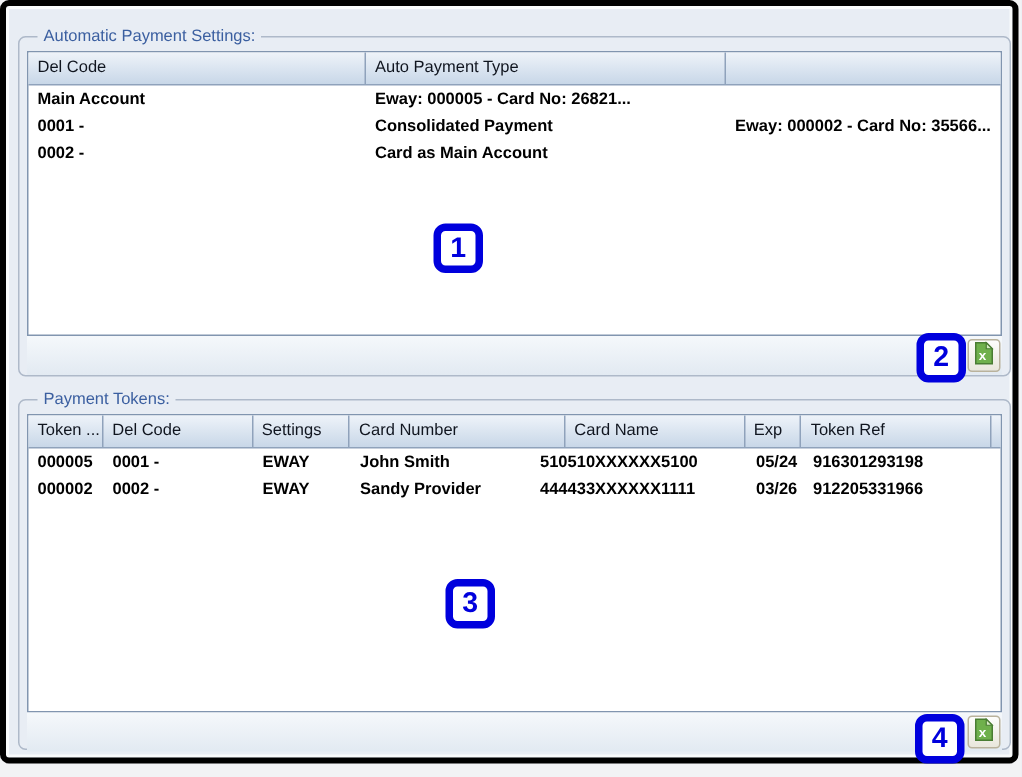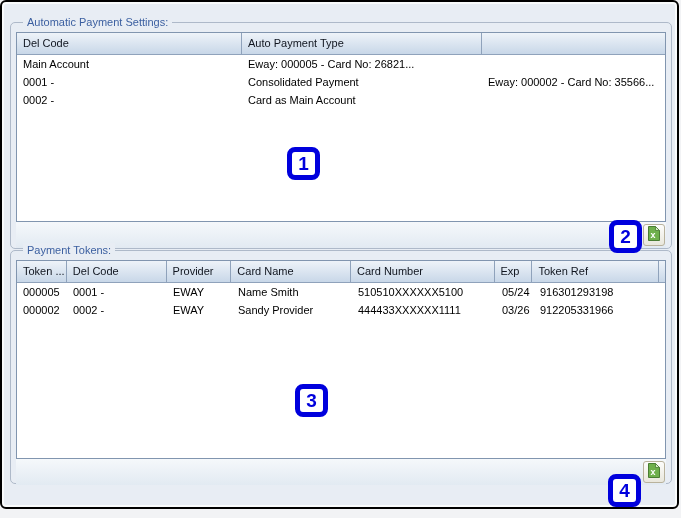--- a/index.html
+++ b/index.html
@@ -8,32 +8,32 @@
     background: #f2f3f5;
     font-family: "Liberation Sans", sans-serif;
     font-size: 11px;
     position: relative;
     overflow: hidden;
   }
   .window {
     position: absolute; left: 0; top: 0;
     width: 679px; height: 509px;
     background: #e8edf4;
-    border: 2px solid #000000;
+    border: 4px solid #000000;
     border-radius: 6px;
     box-shadow: inset 0 0 0 2px rgba(255,255,255,.75);
   }
   
   .groupbox {
     position: absolute; left: 8px; width: 662px;
     border: 1px solid #aeb9c9;
     border-radius: 5px;
   }
   .groupbox.g1 { top: 20px;  height: 227px; }
-  .groupbox.g2 { top: 248px; height: 234px; }
+  .groupbox.g2 { top: 262px; height: 234px; }
   .group-label {
     position: absolute; top: -8px; left: 12px;
     background: #e8edf4;
     padding: 0 4px;
     color: #3b5fa0;
     line-height: 14px;
     white-space: nowrap;
   }
   
   .grid {
@@ -50,21 +50,21 @@
     border-bottom: 1px solid #8fa2bb;
   }
   .hcell {
     line-height: 21px;
     padding-left: 6px;
     color: #10151f;
     border-right: 1px solid #8fa2bb;
     overflow: hidden; white-space: nowrap;
   }
   .hfill { flex: 1; border-right: none; }
-  .grid-row { display: flex; height: 18px; }
+  .grid-row { display: flex; height: 18px; font-weight: bold; }
   .cell {
     line-height: 18px;
     padding-left: 6px;
     color: #000000;
     overflow: hidden; white-space: nowrap;
   }
   
   .t1c0 { width: 225px; } .t1c1 { width: 240px; } .t1c2 { width: 179px; }
   
   .t2c0 { width: 50px; }  .t2c1 { width: 100px; } .t2c2 { width: 65px; }
@@ -147,32 +147,32 @@
     </div>
   </div>
 
   <div class="groupbox g2">
     <div class="group-label">Payment Tokens:</div>
 
     <div class="grid">
       <div class="grid-header">
         <div class="hcell t2c0">Token ...</div>
         <div class="hcell t2c1">Del Code</div>
-        <div class="hcell t2c2">Provider</div>
+        <div class="hcell t2c2">Settings</div>
+        <div class="hcell t2c4">Card Number</div>
         <div class="hcell t2c3">Card Name</div>
-        <div class="hcell t2c4">Card Number</div>
         <div class="hcell t2c5">Exp</div>
         <div class="hcell t2c6">Token Ref</div>
         <div class="hcell hfill"></div>
       </div>
       <div class="grid-row">
         <div class="cell t2c0">000005</div>
         <div class="cell t2c1">0001 -</div>
         <div class="cell t2c2">EWAY</div>
-        <div class="cell t2c3">Name Smith</div>
+        <div class="cell t2c3">John Smith</div>
         <div class="cell t2c4">510510XXXXXX5100</div>
         <div class="cell t2c5">05/24</div>
         <div class="cell t2c6">916301293198</div>
       </div>
       <div class="grid-row">
         <div class="cell t2c0">000002</div>
         <div class="cell t2c1">0002 -</div>
         <div class="cell t2c2">EWAY</div>
         <div class="cell t2c3">Sandy Provider</div>
         <div class="cell t2c4">444433XXXXXX1111</div>

